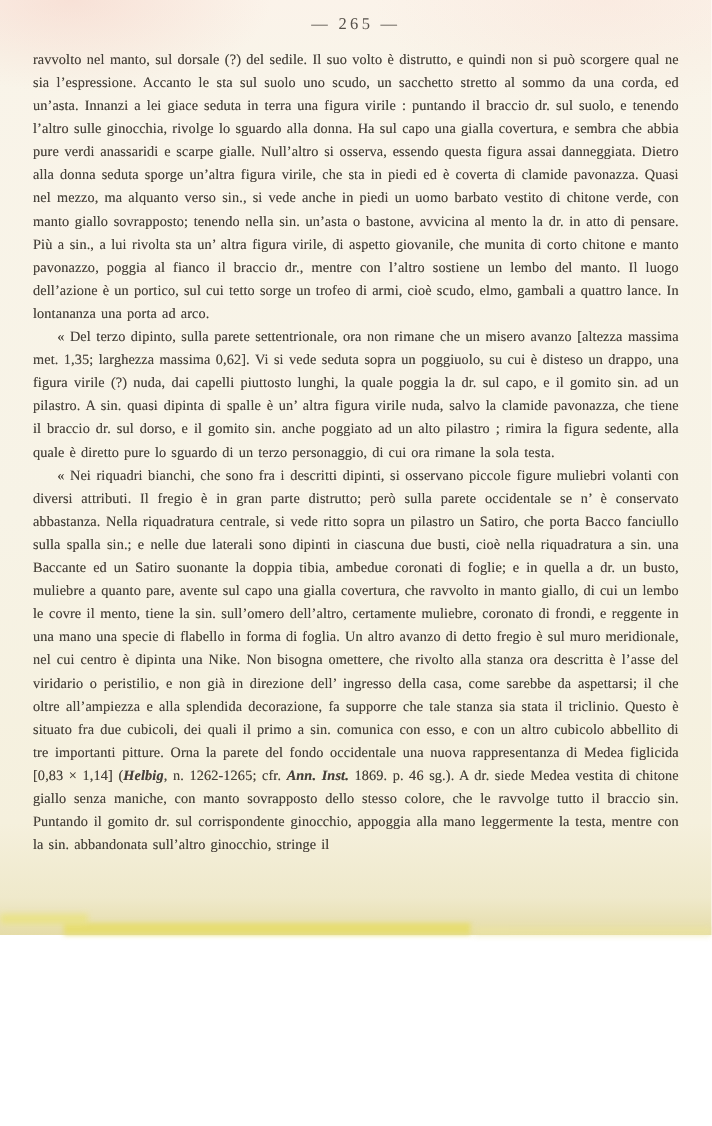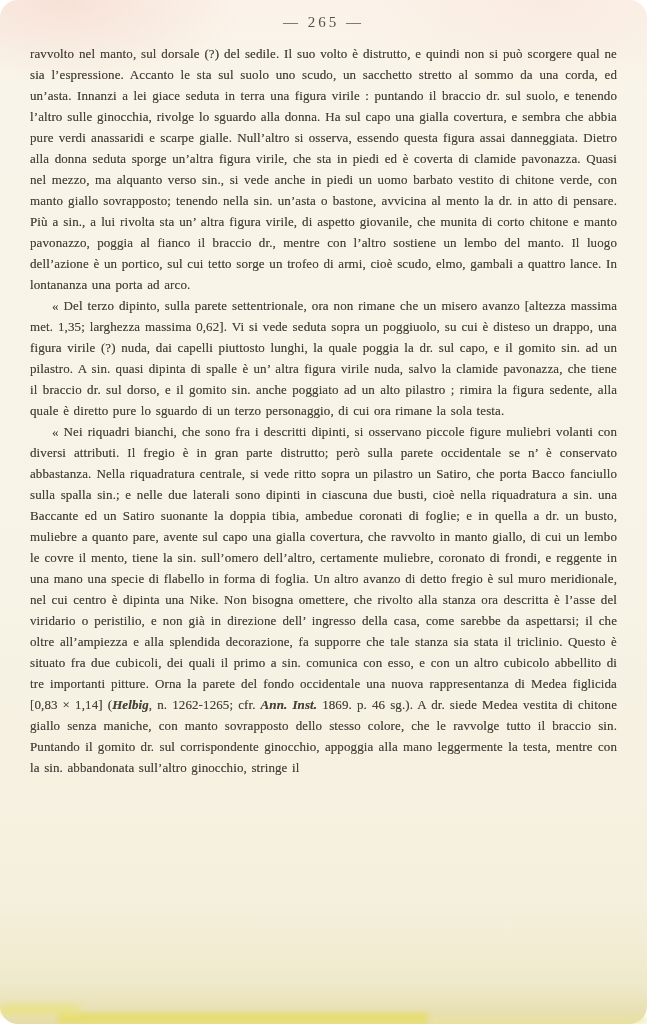--- a/index.html
+++ b/index.html
@@ -8,28 +8,27 @@
     width: 647px;
     height: 1024px;
     overflow: hidden;
   }
   body {
     font-family: "Liberation Serif", serif;
   }
   .page {
     position: relative;
     width: 647px;
-    height: 1024px;
+    height: 850px;
     box-sizing: border-box;
     background:
       radial-gradient(ellipse 260px 120px at 10% 0%, rgba(243,198,186,0.40), rgba(243,198,186,0) 70%),
       radial-gradient(ellipse 300px 140px at 85% 0%, rgba(248,216,205,0.30), rgba(248,216,205,0) 70%),
       linear-gradient(180deg, #fbf3ea 0%, #f9f4e9 6%, #f7f3e6 55%, #f5f0dd 88%, #efe9cb 96%, #e5dca8 100%);
     color: #46413a;
-    border-radius: 18px;
   }
   .page-number {
     position: absolute;
     top: 14px;
     left: 0;
     width: 100%;
     text-align: center;
     font-size: 15px;
     letter-spacing: 3px;
     color: #55504a;

